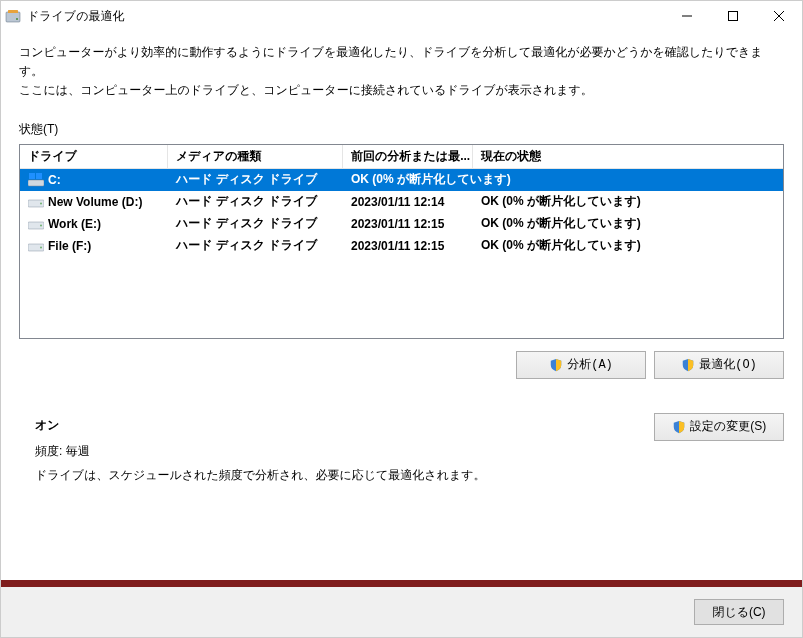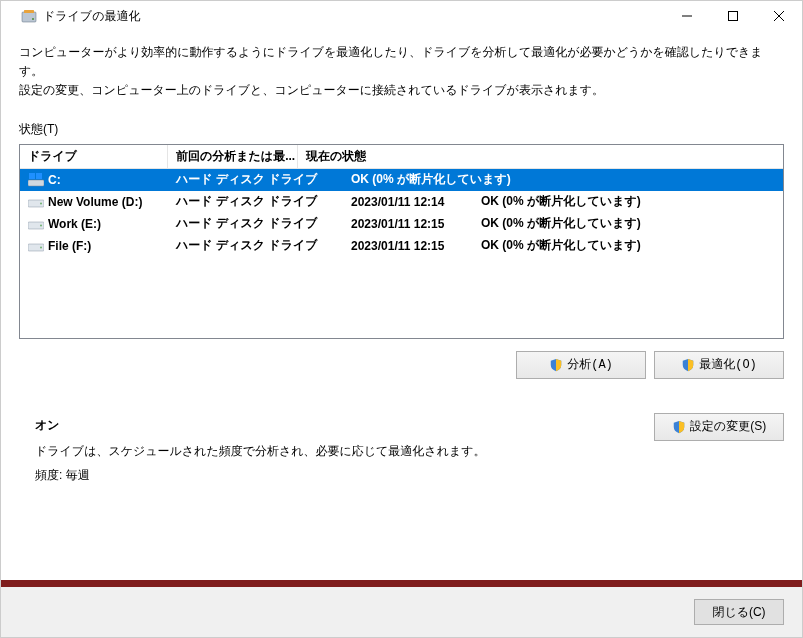--- a/index.html
+++ b/index.html
@@ -11,21 +11,21 @@
       height: 638px;
       border: 1px solid #ccc;
       display: flex;
       flex-direction: column;
       overflow: hidden;
     }
     .titlebar {
       height: 30px;
       display: flex;
       align-items: center;
-      padding-left: 20px;
+      padding-left: 4px;
       background: #fff;
     }
     .titlebar .app-icon {
       width: 16px;
       height: 16px;
       margin-right: 6px;
     }
     .titlebar .title {
       flex: 1;
       font-size: 12px;
@@ -194,27 +194,28 @@
       <svg width="10" height="10" viewBox="0 0 10 10">
           <line x1="0" y1="0" x2="10" y2="10" stroke="#000" stroke-width="1"></line>
           <line x1="10" y1="0" x2="0" y2="10" stroke="#000" stroke-width="1"></line>
         </svg>
     </div>
   </div>
 </div>
 
 <div class="content">
   <div class="desc" style="white-space: pre-line;">コンピューターがより効率的に動作するようにドライブを最適化したり、ドライブを分析して最適化が必要かどうかを確認したりできます。
-設定の変更、コンピューター上のドライブと、コンピューターに接続されているドライブが表示されます。</div>
+ここには、コンピューター上のドライブと、コンピューターに接続されているドライブが表示されます。</div>
 
   <div class="section-label">状態(T)</div>
 
   <div class="list-container">
     <div class="list-header">
       <div class="col-drive">ドライブ</div>
+      <div class="col-media">メディアの種類</div>
       <div class="col-last">前回の分析または最...</div>
       <div class="col-status">現在の状態</div>
     </div>
     <div class="list-rows" id="list-rows">
         <div class="list-row selected">
           <div class="col-drive">
             <svg class="drive-icon" viewBox="0 0 16 14">
               <rect x="0" y="7" width="16" height="6" rx="1" fill="#d0d8e0" stroke="#7a8696" stroke-width="0.5"></rect>
               <rect x="1" y="0" width="6" height="6" fill="#1e90ff"></rect>
               <rect x="8" y="0" width="6" height="6" fill="#1e90ff"></rect>
@@ -301,22 +302,22 @@
       </svg>
       <span>最適化(O)</span>
     </button>
   </div>
 
 
   <div class="schedule-block">
     <div class="schedule-row">
       <div class="schedule-text">
         <div class="schedule-on">オン</div>
+        <div>頻度: 毎週</div>
         <div>ドライブは、スケジュールされた頻度で分析され、必要に応じて最適化されます。</div>
-        <div>頻度: 毎週</div>
       </div>
       <button class="btn">
         <svg class="shield" viewBox="0 0 16 16">
           <path d="M8 1 L14 3 L14 8 Q14 13 8 15 Q2 13 2 8 L2 3 Z" fill="#3b82d6"></path>
           <path d="M8 1 L14 3 L14 8 Q14 13 8 15 L8 1 Z" fill="#fbbf24"></path>
         </svg>
         <span>設定の変更(S)</span>
       </button>
     </div>
   </div>

